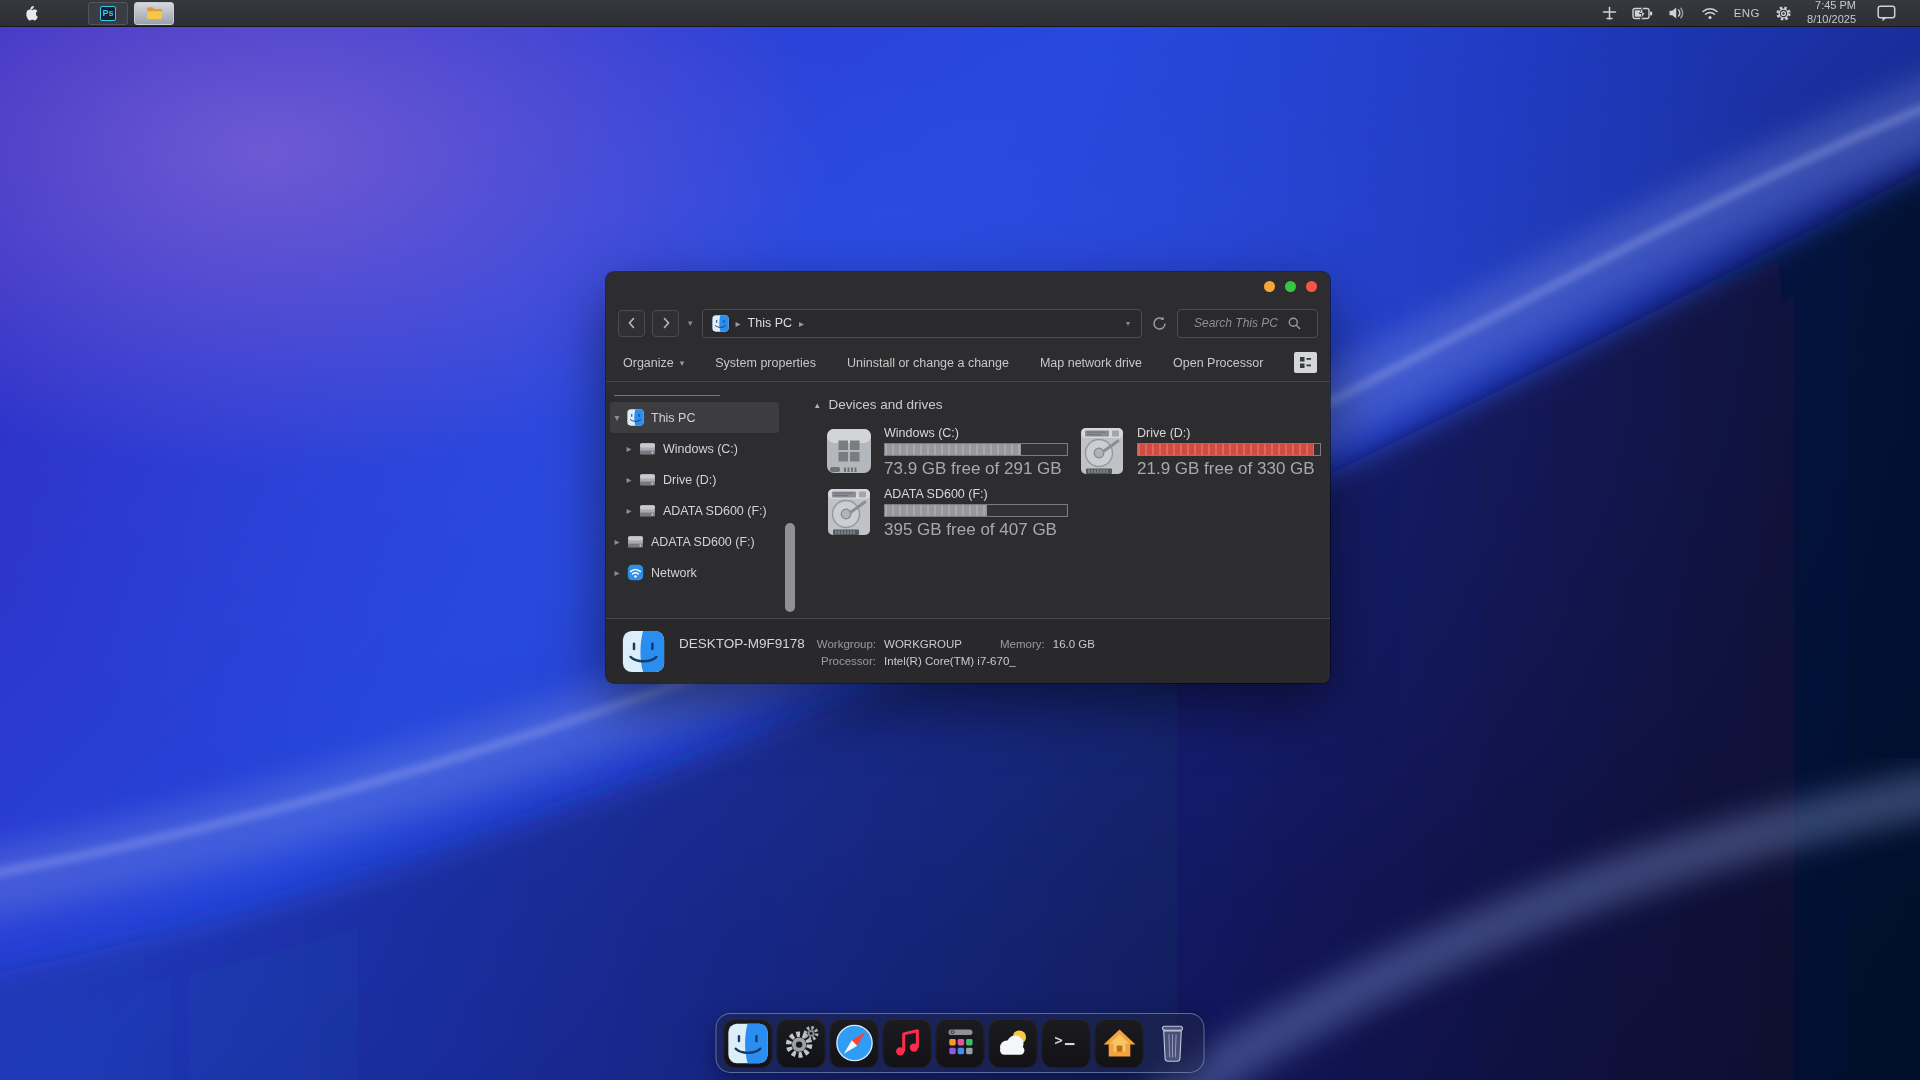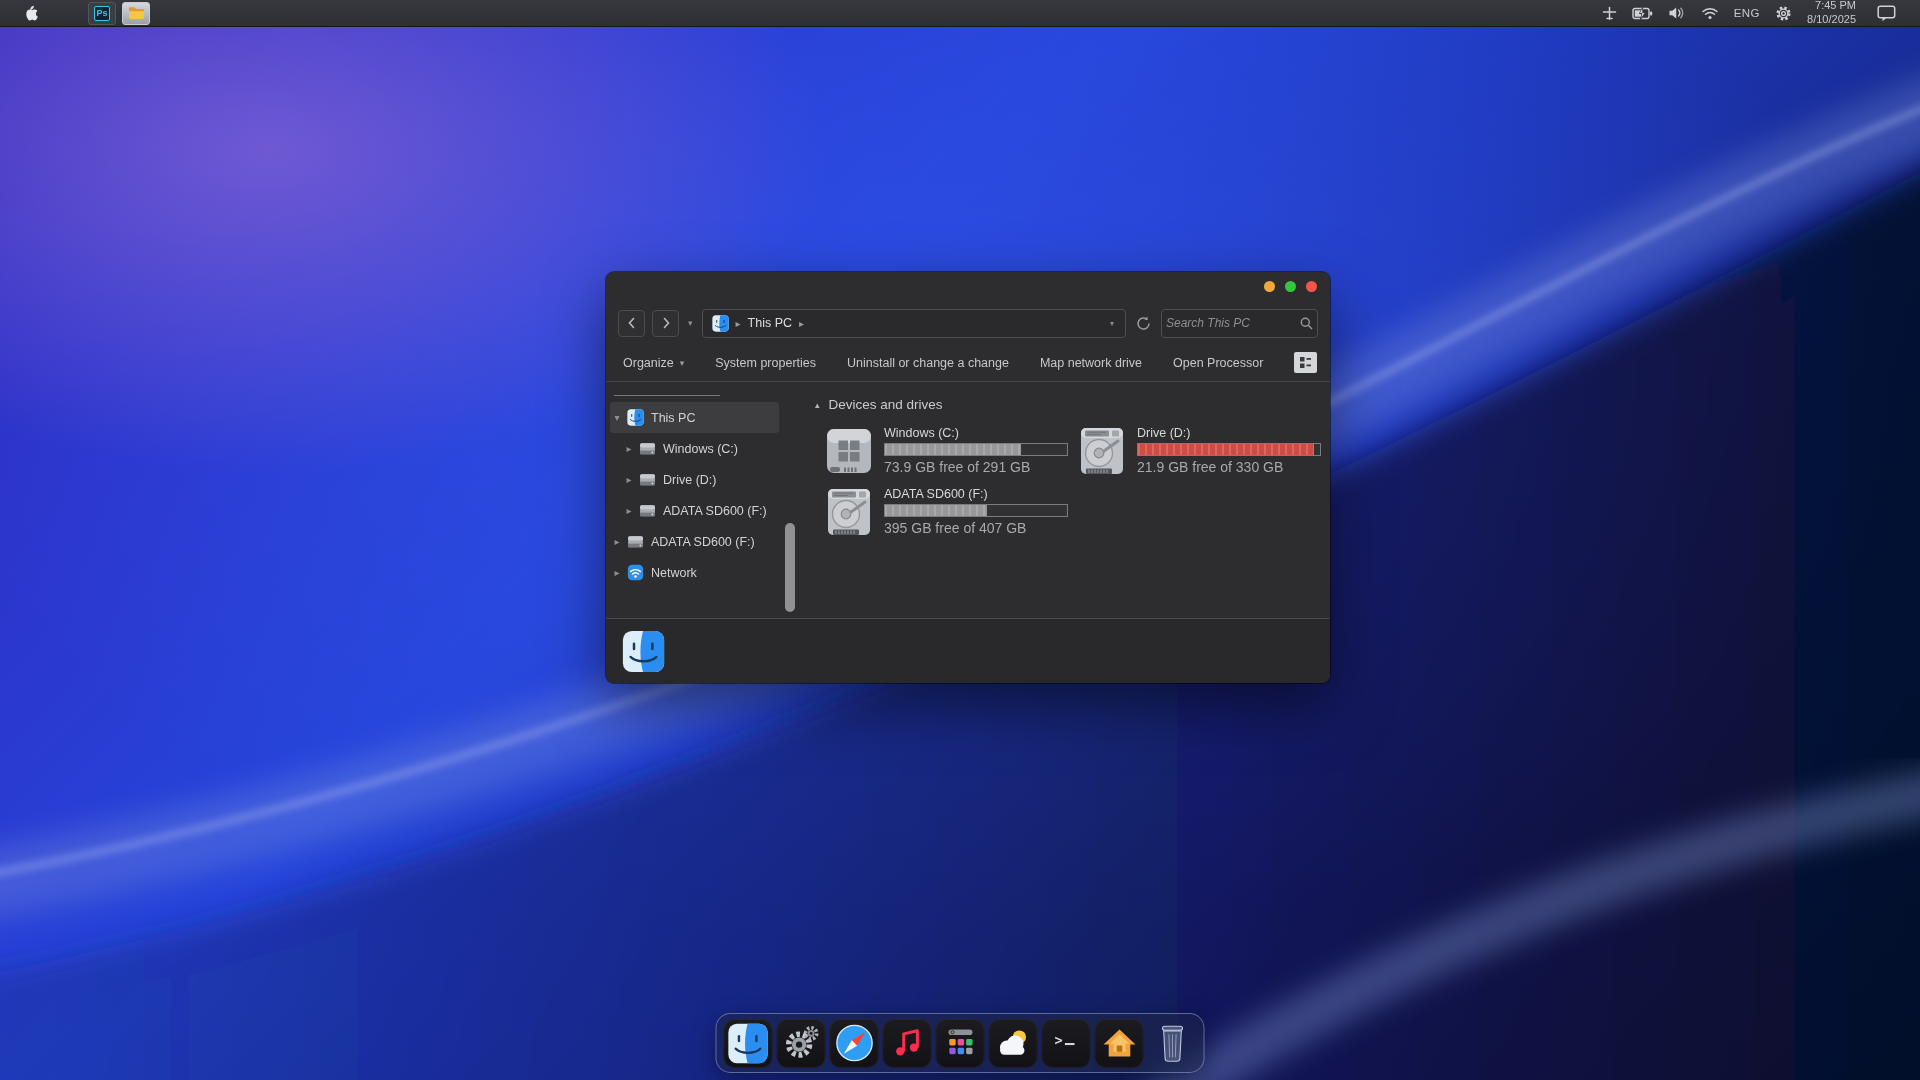--- a/index.html
+++ b/index.html
@@ -18,21 +18,21 @@
 
   
   .menubar {
     position:absolute; top:0; left:0; right:0; height:27px;
     background:linear-gradient(180deg,#37383e,#2e2f35);
     border-bottom:1px solid #17171b;
     display:flex; align-items:center; padding:0 10px; z-index:50;
   }
   .apple { width:30px; display:flex; justify-content:center; margin-left:6px; }
   .taskbtns { display:flex; gap:6px; margin-left:42px; }
-  .taskbtn { width:28px; height:23px; border-radius:3px; display:flex; align-items:center; justify-content:center; cursor:pointer; }
+  .taskbtn { width:40px; height:23px; border-radius:3px; display:flex; align-items:center; justify-content:center; cursor:pointer; }
   .taskbtn.ps { background:#3b3d44; border:1px solid #53555c; }
   .psbox { width:16px; height:15px; border:1px solid #35c9ec; border-radius:2px; color:#35c9ec;
            font-size:9px; font-weight:bold; display:flex; align-items:center; justify-content:center; background:#14222e; }
   .taskbtn.explorer { background:linear-gradient(180deg,#d5d8dd,#9ba1ab); border:1px solid #c7cbd2; }
   .tray { margin-left:auto; display:flex; align-items:center; gap:15px; color:#ccced3; }
   .tray .glyph { display:flex; align-items:center; }
   .lang { font-size:11.5px; letter-spacing:.5px; color:#c7c9ce;text-align:right; }
   .clock { text-align:right; font-size:11px; line-height:1.25; color:#c7c9ce; }
   .chat { margin-left:6px; margin-right:14px; }
 
@@ -50,22 +50,22 @@
   .navrow { height:42px; flex:none; display:flex; align-items:center; padding:0 12px; gap:7px; }
   .navbtn { width:27px; height:27px; border:1px solid #4c4c4f; border-radius:4px; background:#303032;
             display:flex; align-items:center; justify-content:center; cursor:pointer; }
   .navchev { color:#8d8d90; font-size:9px; margin:0 2px; cursor:pointer; }
   .addressbar { flex:1; height:29px; border:1px solid #4e4e51; border-radius:4px; background:#2a2a2c;
                 display:flex; align-items:center; padding:0 9px; gap:7px; cursor:text; }
   .crumb { font-size:12.5px; color:#dedee0; cursor:pointer; }
   .sep { color:#9a9a9d; font-size:10px; }
   .addr-right { margin-left:auto; display:flex; align-items:center; gap:10px; }
   .refresh { margin:0 2px; cursor:pointer; display:flex; }
-  .searchbox { width:157px; height:29px; border:1px solid #4e4e51; border-radius:4px; background:#2a2a2c;
-               display:flex; align-items:center; padding:0 4px; }
+  .searchbox { width:141px; height:29px; border:1px solid #4e4e51; border-radius:4px; background:#2a2a2c;
+               display:flex; align-items:center; padding:0 16px; }
   .searchbox input { flex:1; min-width:0; background:transparent; border:none; outline:none;
                      font-style:italic; font-size:12px; color:#cfcfd1; font-family:"Liberation Sans",sans-serif; }
   .searchbox input::placeholder { color:#8f8f92; }
 
   .toolbar { height:38px; flex:none; display:flex; align-items:center; padding:0 17px; gap:0;
              border-bottom:1px solid #454547; }
   .tool { font-size:12.5px; color:#c7c7c9; margin-right:31px; cursor:pointer; white-space:nowrap; display:flex; align-items:center; gap:6px; }
   .tool .dd { font-size:9px; color:#9a9a9d; }
   .toolbar-right { margin-left:auto; display:flex; align-items:center; gap:11px; }
   .viewbtn { width:23px; height:21px; background:#d5d6d9; border-radius:2px; display:flex; align-items:center; justify-content:center; cursor:pointer; }
@@ -88,21 +88,21 @@
   .sect-head .tri { font-size:9px; color:#b4b4b7; }
   .drive-grid { margin-top:12px; margin-left:7px; display:grid; grid-template-columns:253px 253px; row-gap:3px; }
   .drive { display:flex; gap:8px; height:58px; cursor:pointer; }
   .dicon { width:54px; height:54px; flex:none; display:flex; align-items:center; justify-content:center; }
   .dinfo { padding-top:2px; min-width:0; }
   .dname { font-size:12.5px; color:#d8d8da; white-space:nowrap; margin-bottom:3px; }
   .dbar { width:184px; height:13px; border:1px solid #7b7c7e; background:#323234; margin-bottom:3px; }
   .dfill { height:100%; background-image:repeating-linear-gradient(90deg, rgba(255,255,255,.16) 0 2px, rgba(0,0,0,0) 2px 7px); }
   .dfill.gray { background-color:#98989a; }
   .dfill.red  { background-color:#d14b42; }
-  .dfree { font-size:14px; color:#a9a9ab; white-space:nowrap; }
+  .dfree { font-size:17px; color:#a9a9ab; white-space:nowrap; }
 
   .statusbar { height:65px; flex:none; border-top:1px solid #49494b; background:#29292b;
                display:flex; align-items:center; padding:0 16px; gap:14px; }
   .statusbar .ficon { width:43px; height:43px; flex:none; }
   .stat-grid { display:grid; grid-template-columns:auto auto auto auto auto; column-gap:8px; row-gap:4px;
                align-items:baseline; font-size:11.5px; }
   .sname { font-size:13.5px; color:#d4d4d6; margin-right:4px; }
   .slabel { color:#9b9b9e; text-align:right; }
   .sval { color:#cacace; }
   .sval.mem { margin-left:44px; }
@@ -487,20 +487,30 @@
   </div>
 
   <div class="statusbar">
     <span class="ficon"><svg width="100%" height="100%" viewBox="0 0 48 48">
   <rect x="1" y="1" width="46" height="46" rx="10" fill="#ddeefb"></rect>
   <path d="M23.5 1 H37 a10 10 0 0 1 10 10 V37 a10 10 0 0 1 -10 10 H23.5 C19.6 32 19.6 16 23.5 1 Z" fill="#2a8ef0"></path>
   <rect x="12" y="14" width="2.8" height="8.5" rx="1.4" fill="#1c3a5e"></rect>
   <rect x="32.5" y="14" width="2.8" height="8.5" rx="1.4" fill="#0d3a70"></rect>
   <path d="M9.5 30 C16 36.5 32 36.5 38.5 30" stroke="#143a63" stroke-width="2.6" fill="none" stroke-linecap="round"></path>
 </svg></span>
+    <div class="stat-grid">
+      <span class="sname">DESKTOP-M9F9178</span>
+      <span class="slabel">Workgroup:</span>
+      <span class="sval">WORKGROUP</span>
+      <span class="slabel mem">Memory:</span>
+      <span class="sval mem" style="margin-left:0;">16.0 GB</span>
+      <span></span>
+      <span class="slabel">Processor:</span>
+      <span class="sval" style="grid-column:3 / 6;">Intel(R) Core(TM) i7-670_</span>
+    </div>
   </div>
 </div>
 
 <div class="dock" id="dock">
     <div class="tile">
       <span style="display:flex;width:41px;height:41px;">
         <svg width="100%" height="100%" viewBox="0 0 48 48">
   <rect x="1" y="1" width="46" height="46" rx="10" fill="#ddeefb"></rect>
   <path d="M23.5 1 H37 a10 10 0 0 1 10 10 V37 a10 10 0 0 1 -10 10 H23.5 C19.6 32 19.6 16 23.5 1 Z" fill="#2a8ef0"></path>
   <rect x="12" y="14" width="2.8" height="8.5" rx="1.4" fill="#1c3a5e"></rect>

